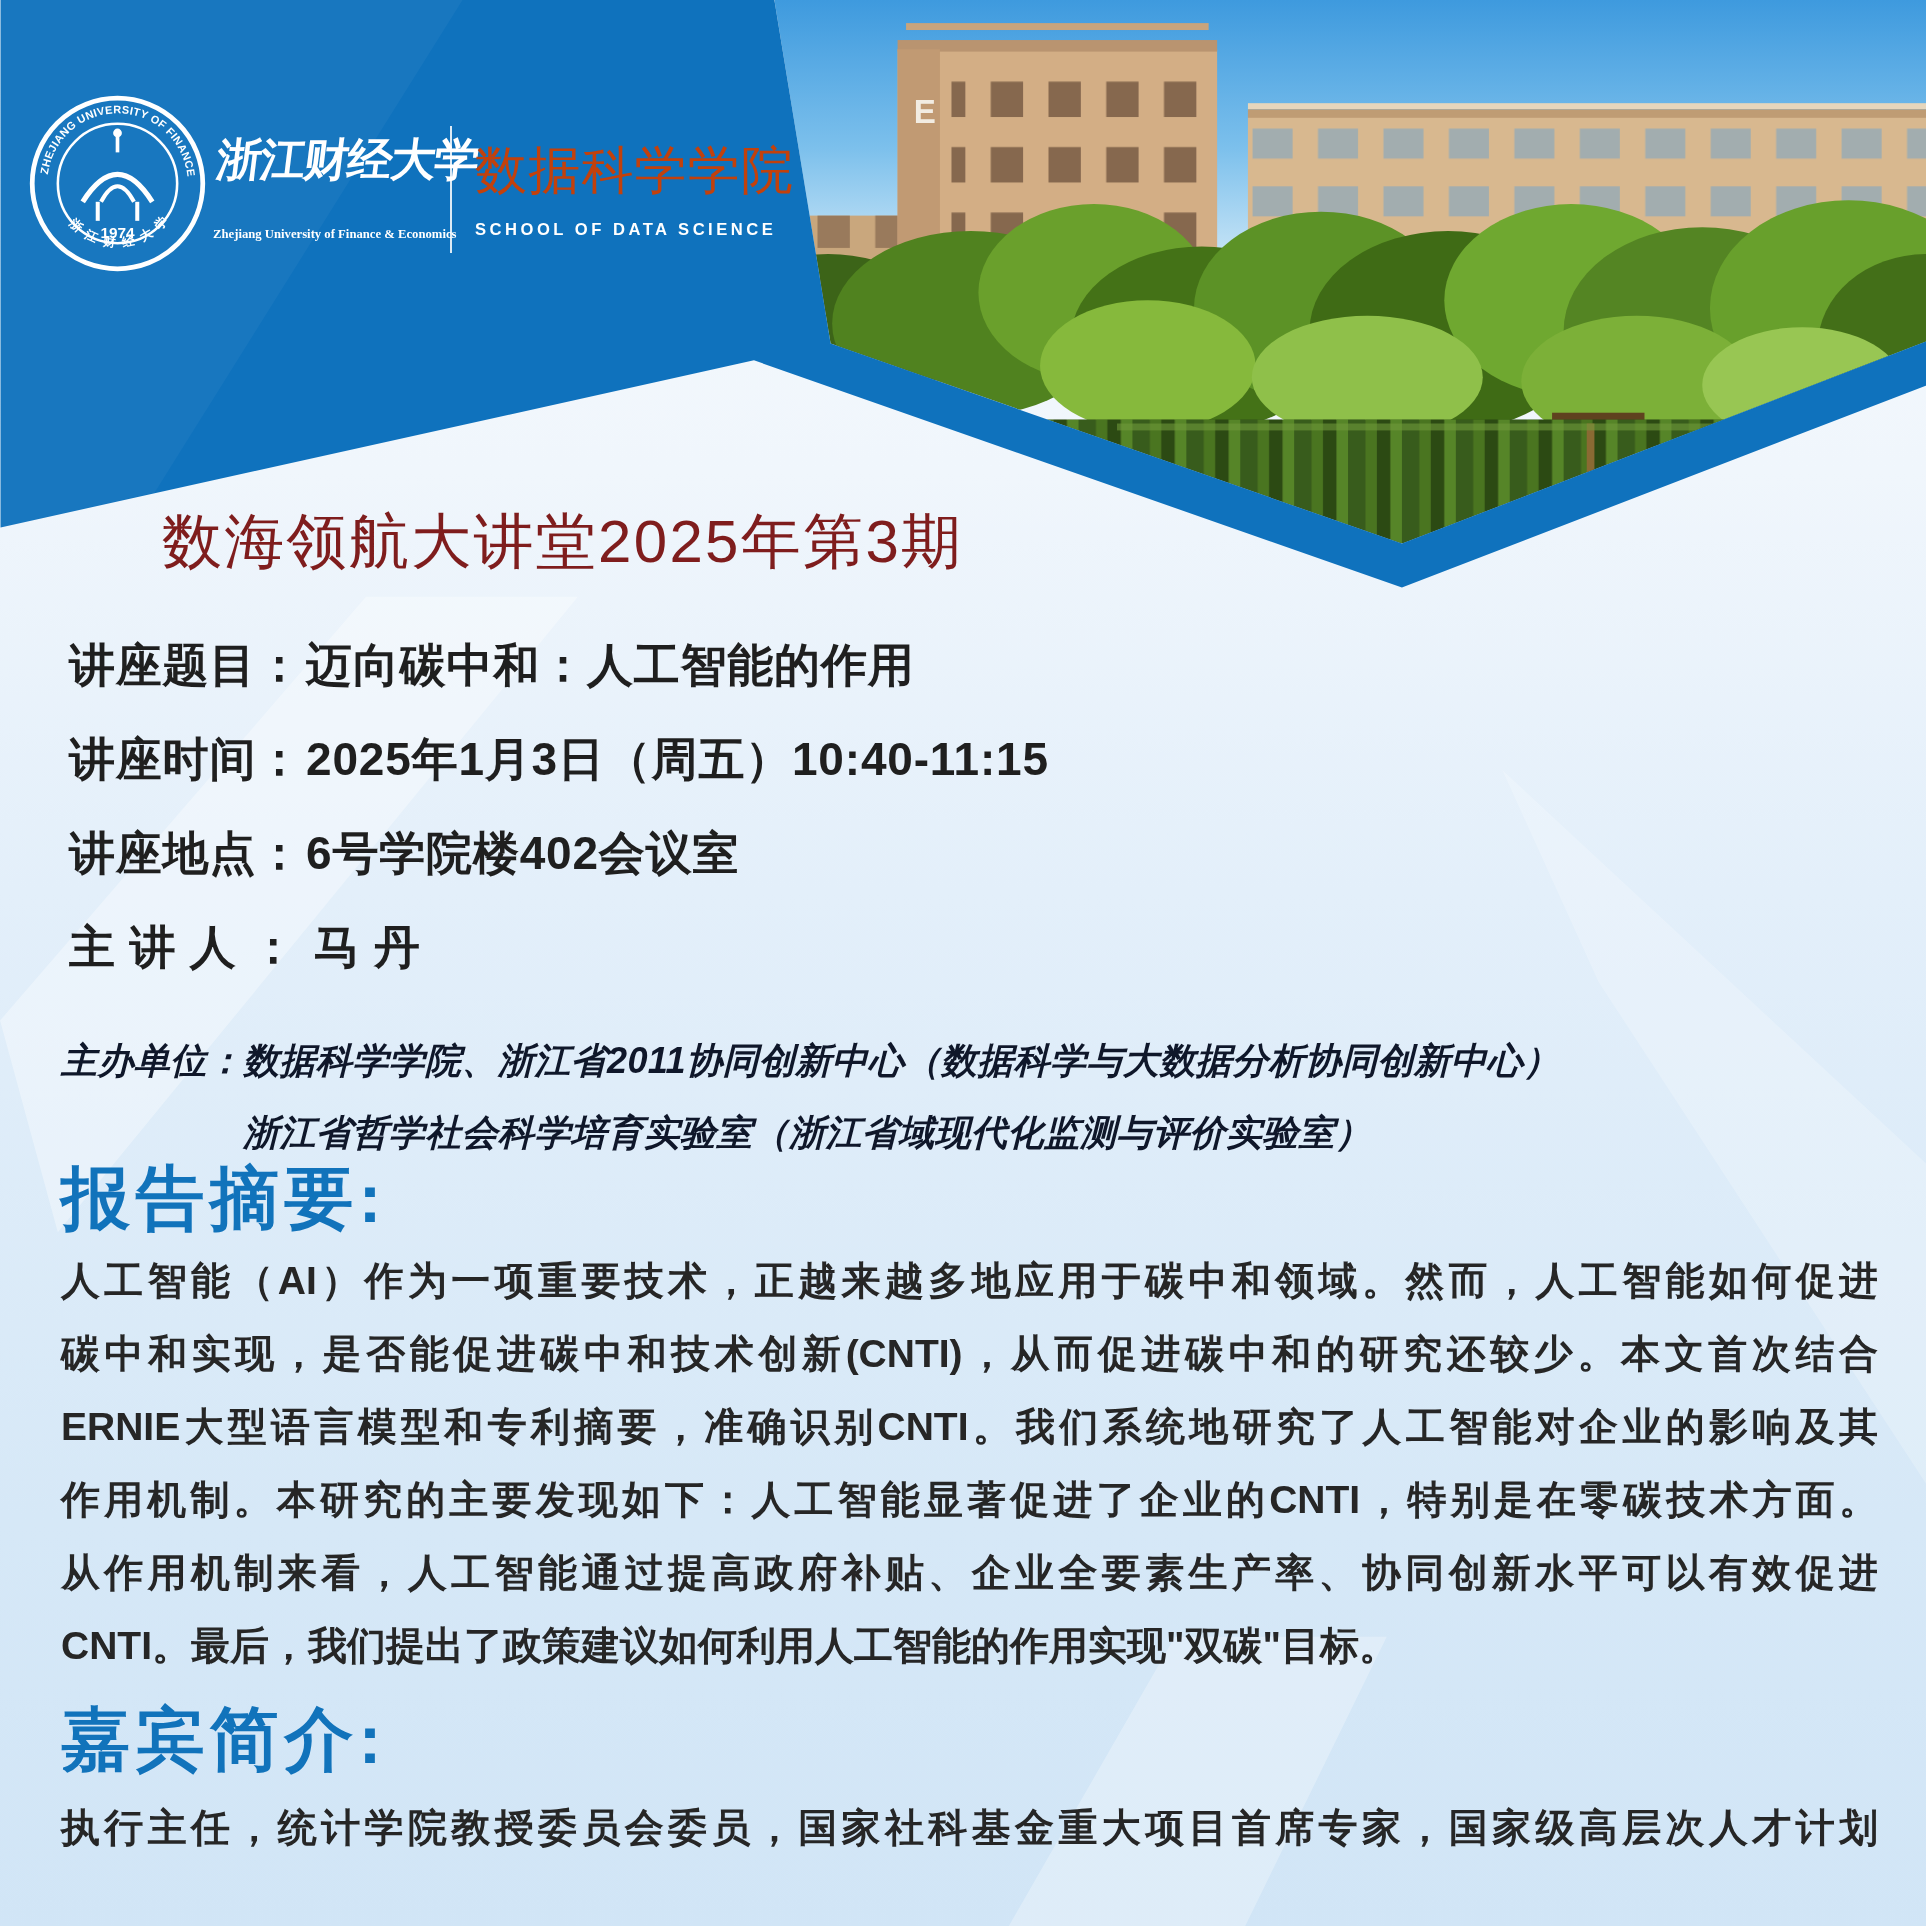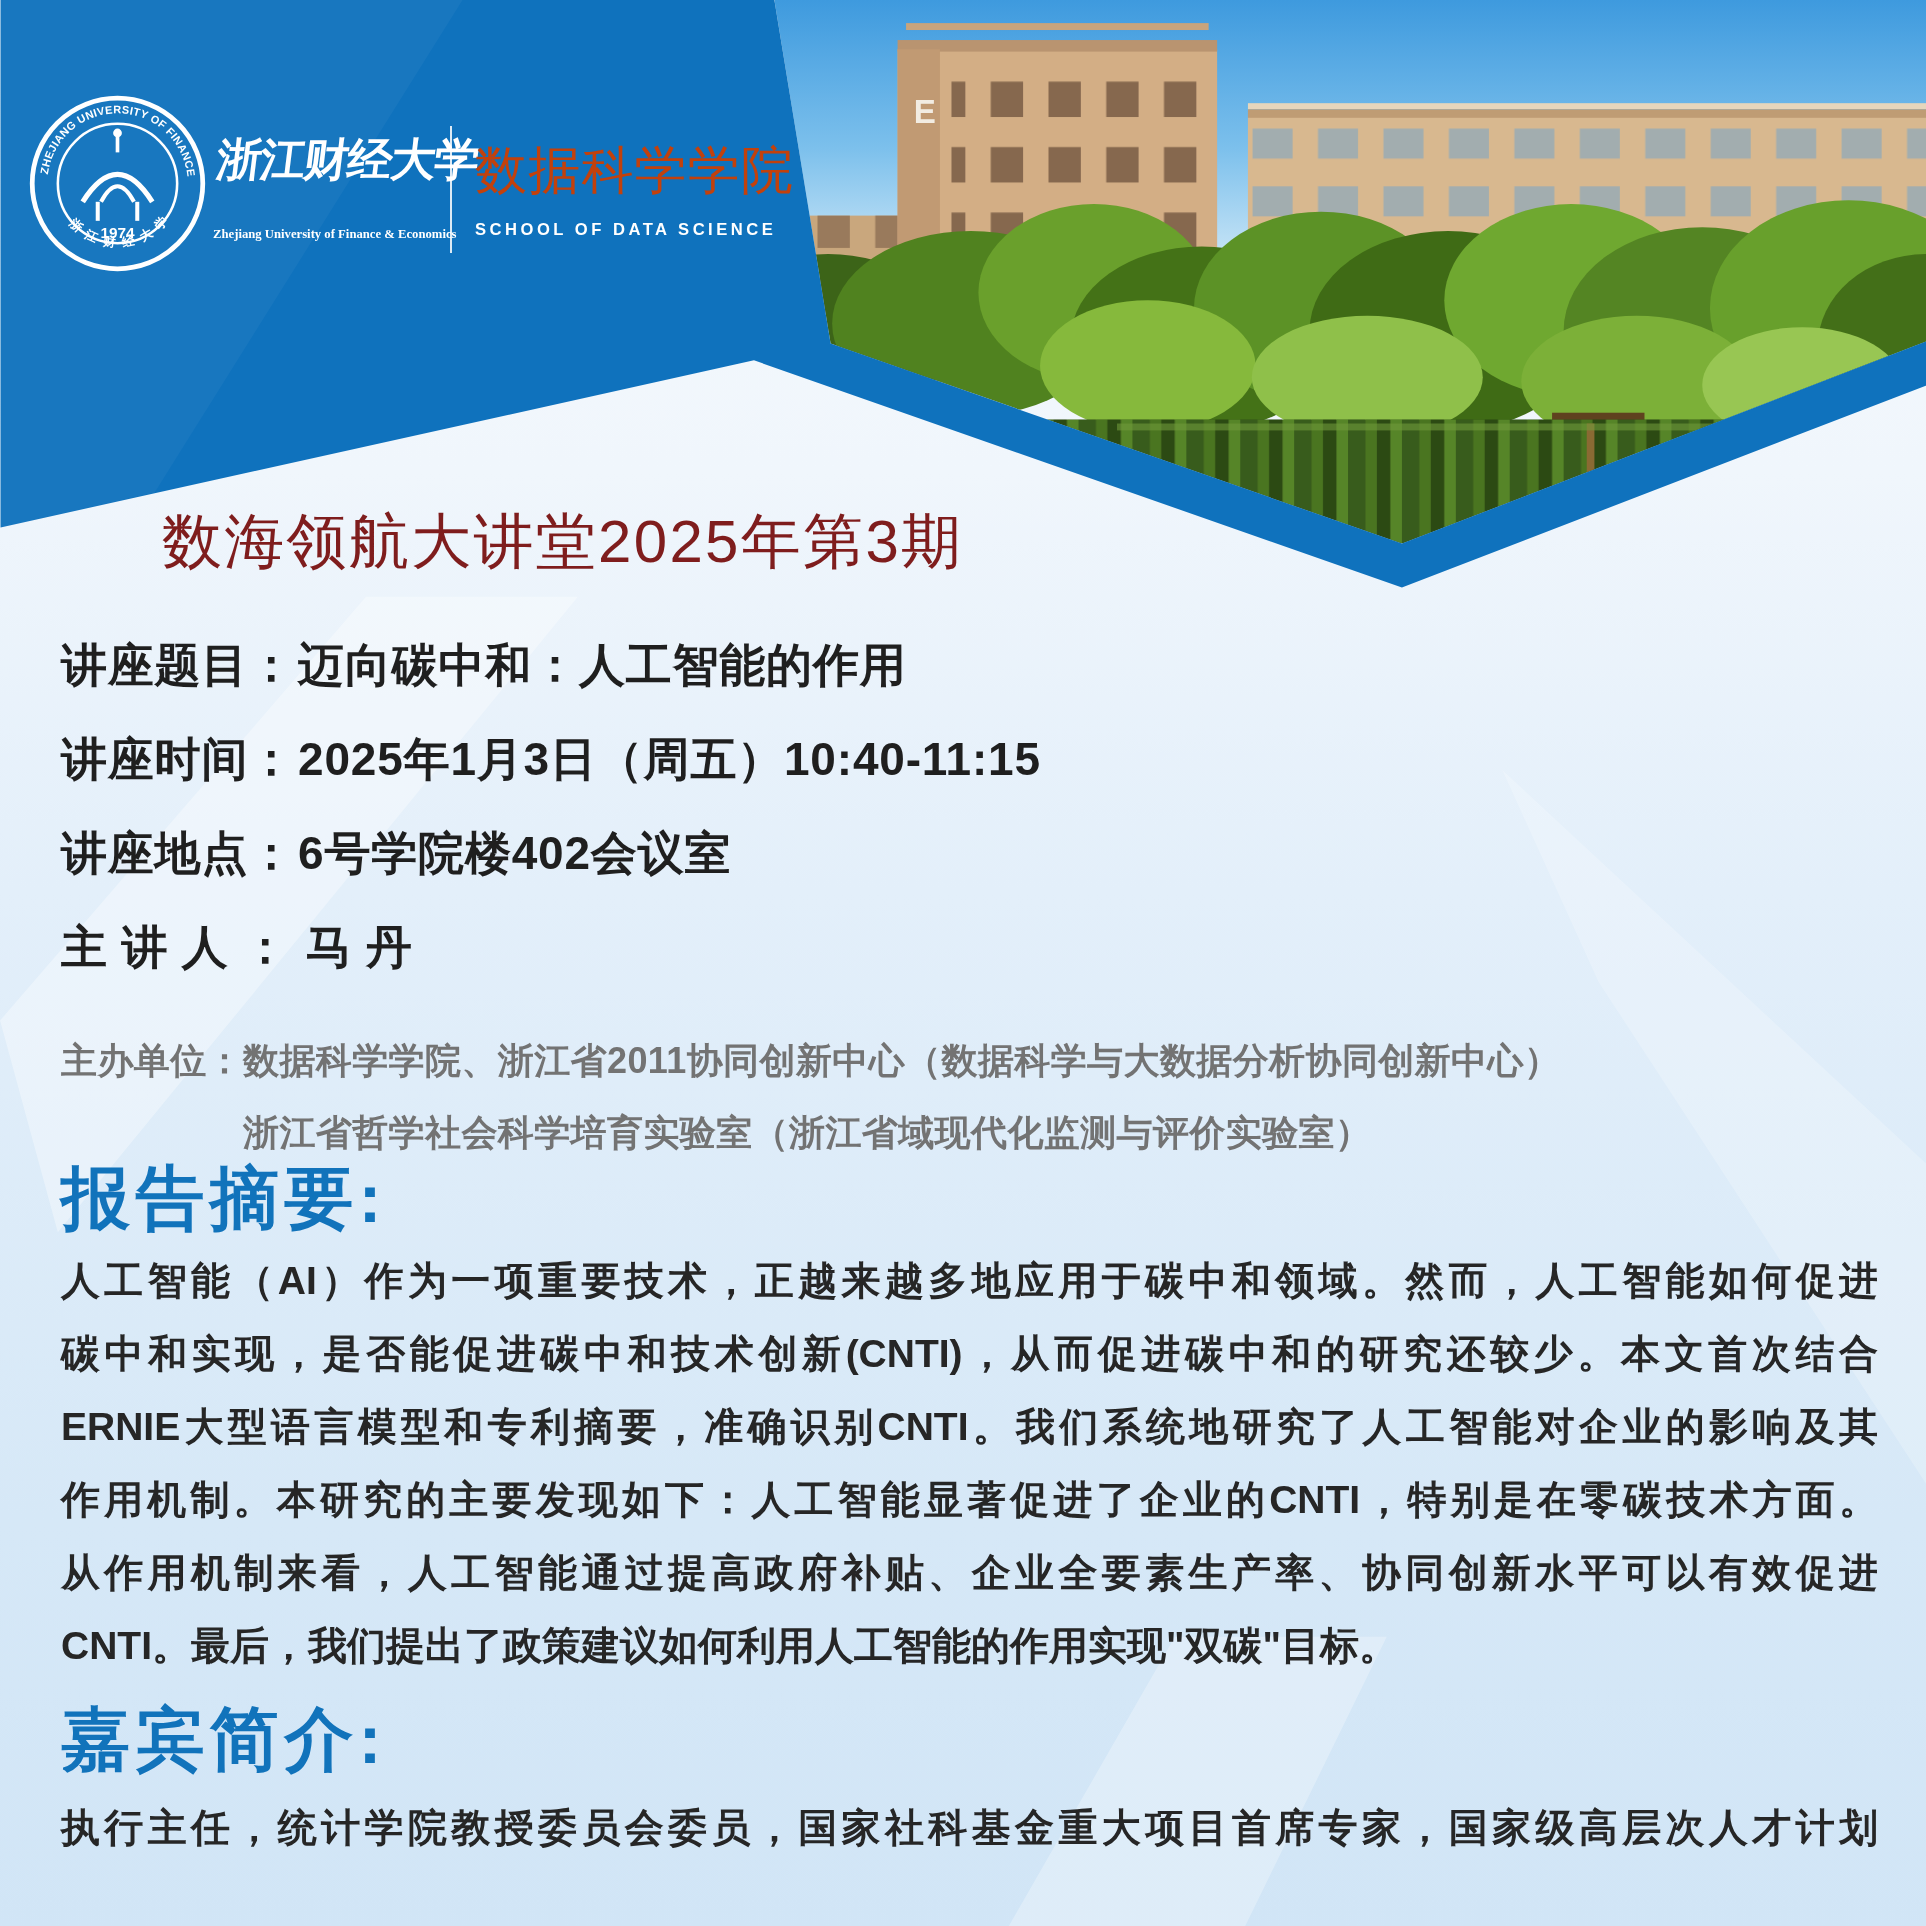--- a/index.html
+++ b/index.html
@@ -16,23 +16,23 @@
   .uni-cn{left:216px;top:130px;width:239px;height:77px;color:#fff;font-size:45px;font-weight:bold;
           transform:skewX(-7deg);letter-spacing:-1.5px;white-space:nowrap;}
   .uni-en{left:213px;top:227px;width:254px;color:#fff;font-size:12.7px;font-weight:bold;white-space:nowrap;
           font-family:"Liberation Serif",serif;}
   .hdr-divider{left:450px;top:126px;width:2.3px;height:127px;background:rgba(255,255,255,.85);}
   .school-cn{left:475px;top:136px;color:#c2410c;font-size:52px;font-weight:400;letter-spacing:1.2px;white-space:nowrap;}
   .school-en{left:475px;top:220px;color:#fff;font-size:16.6px;font-weight:bold;letter-spacing:3.5px;white-space:nowrap;text-align:right;}
   
   .main-title{left:162px;top:502px;color:#7f1d1d;font-size:60px;font-weight:400;letter-spacing:2.3px;white-space:nowrap;}
   .info-row{left:61px;color:#1f1f1f;font-size:46px;font-weight:900;white-space:nowrap;letter-spacing:0.8px;}
-  .info-row .lbl{margin-right:3.1px;}
+  .info-row .lbl{margin-right:3.1px;margin-left:8px;}
   .row-0{top:635px;} .row-1{top:729px;} .row-2{top:823px;} .row-3{top:917px;}
-  .org-row{left:61px;color:#737373;font-size:36px;font-weight:900;white-space:nowrap;letter-spacing:0.4px;}
+  .org-row{left:61px;color:#0f172a;font-size:36px;font-weight:900;white-space:nowrap;letter-spacing:0.4px;font-style:italic;}
   .org-1{top:1037px;} .org-2{top:1109px;left:243px;}
   .sec-heading{left:61px;color:#1173bb;font-size:69px;font-weight:900;letter-spacing:5.4px;white-space:nowrap;}
   .h-abstract{top:1153px;} .h-guest{top:1694px;}
   .para{left:61px;width:1817px;color:#262626;font-weight:600;font-size:39px;}
   .p-abstract{top:1244px;} .p-abstract .jline{height:73px;line-height:73px;}
   .p-guest{top:1794px;}   .p-guest .jline{height:68px;line-height:68px;}
   .jline{text-align:justify;text-align-last:justify;text-justify:inter-character;white-space:nowrap;}
   .jline-last{text-align-last:left;}
   
   #streaks{left:0;top:539px;width:1938px;height:2003px;pointer-events:none;}

